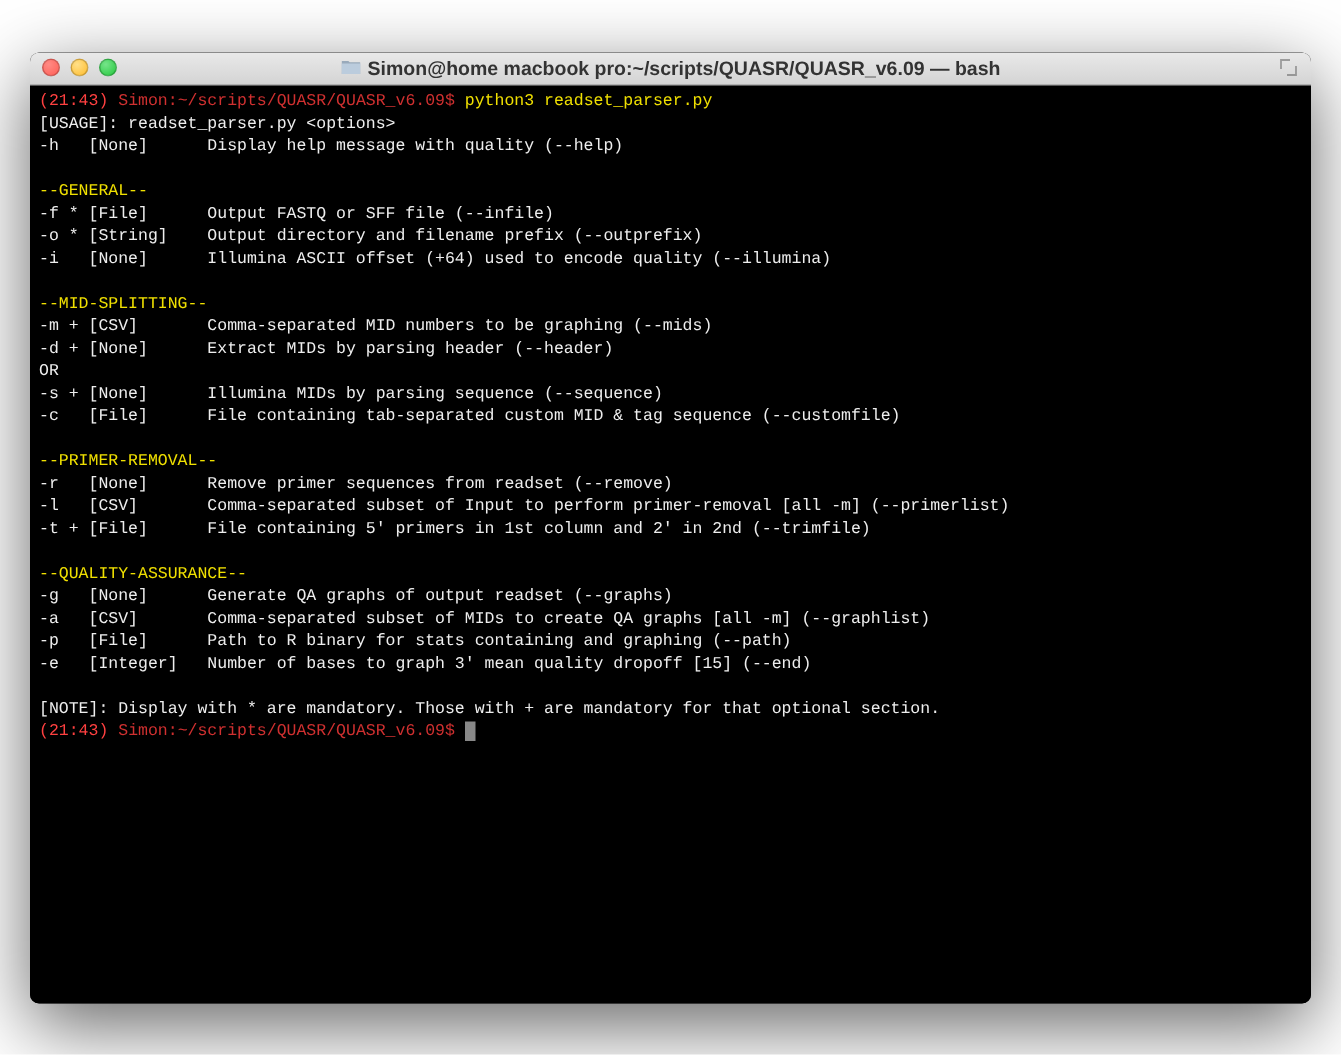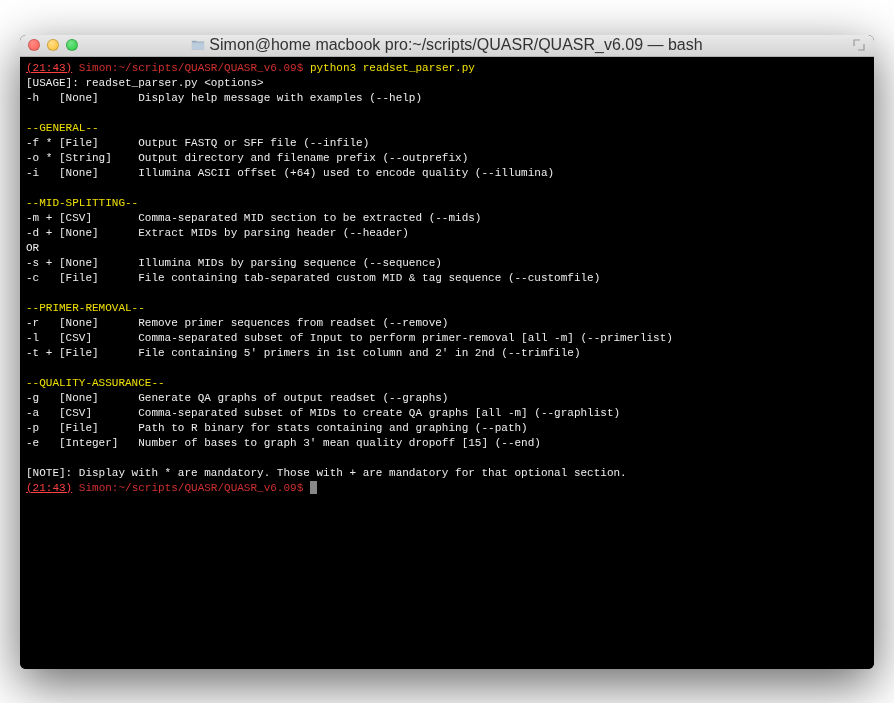--- a/index.html
+++ b/index.html
@@ -41,27 +41,28 @@
       border: 0.5px solid rgba(0,0,0,0.2);
     }
     .red { background: radial-gradient(circle at 35% 30%, #ff8b85, #ff5f56); }
     .yellow { background: radial-gradient(circle at 35% 30%, #ffe08a, #ffbd2e); }
     .green { background: radial-gradient(circle at 35% 30%, #76e48a, #27c93f); }
     .title {
       position: absolute;
       left: 0; right: 0;
       text-align: center;
       font-family: "Lucida Grande","Helvetica Neue",sans-serif;
-      font-size: 16px;
+      font-size: 13px;
       color: #333;
       display: flex;
       align-items: center;
       justify-content: center;
       gap: 4px;
       pointer-events: none;
+      font-weight: bold;
     }
     .title-icon {
       width: 14px; height: 14px;
       display: inline-block;
     }
     .maximize {
       margin-left: auto;
       width: 14px; height: 14px;
       opacity: 0.5;
       pointer-events: auto;
@@ -69,21 +70,21 @@
     .terminal {
       background: #000;
       padding: 4px 6px;
       font-size: 11px;
       line-height: 15px;
       color: #eee;
       min-height: 612px;
       white-space: pre;
       font-family: Menlo, Monaco, "Courier New", monospace;
     }
-    .p-time { color: #ff4040; text-decoration: underline; }
+    .p-time { color: #ff4040; }
     .p-path { color: #d03030; }
     .yellow-t { color: #f0e000; }
     .cursor {
       display: inline-block;
       width: 7px; height: 13px;
       background: #888;
       vertical-align: text-bottom;
     }
   </style>
 </head>
@@ -108,29 +109,29 @@
       </div>
       <span class="maximize">
         <svg viewBox="0 0 14 14">
             <path fill="none" stroke="#555" stroke-width="1.2" d="M2 8V2h6M12 6v6H6"></path>
             <path fill="#555" d="M2 2l3 3M12 12l-3-3"></path>
           </svg>
       </span>
     </div>
     <div class="terminal"><span class="p-time">(21:43)</span> <span class="p-path">Simon:~/scripts/QUASR/QUASR_v6.09$</span> <span class="yellow-t">python3 readset_parser.py</span>
 <span>[USAGE]: readset_parser.py &lt;options&gt;</span>
-<span>-h   [None]      Display help message with examples (--help)</span>
+<span>-h   [None]      Display help message with quality (--help)</span>
 <span></span>
 <span class="yellow-t">--GENERAL--</span>
 <span>-f * [File]      Output FASTQ or SFF file (--infile)</span>
 <span>-o * [String]    Output directory and filename prefix (--outprefix)</span>
 <span>-i   [None]      Illumina ASCII offset (+64) used to encode quality (--illumina)</span>
 <span></span>
 <span class="yellow-t">--MID-SPLITTING--</span>
-<span>-m + [CSV]       Comma-separated MID section to be extracted (--mids)</span>
+<span>-m + [CSV]       Comma-separated MID numbers to be graphing (--mids)</span>
 <span>-d + [None]      Extract MIDs by parsing header (--header)</span>
 <span>OR</span>
 <span>-s + [None]      Illumina MIDs by parsing sequence (--sequence)</span>
 <span>-c   [File]      File containing tab-separated custom MID &amp; tag sequence (--customfile)</span>
 <span></span>
 <span class="yellow-t">--PRIMER-REMOVAL--</span>
 <span>-r   [None]      Remove primer sequences from readset (--remove)</span>
 <span>-l   [CSV]       Comma-separated subset of Input to perform primer-removal [all -m] (--primerlist)</span>
 <span>-t + [File]      File containing 5' primers in 1st column and 2' in 2nd (--trimfile)</span>
 <span></span>

